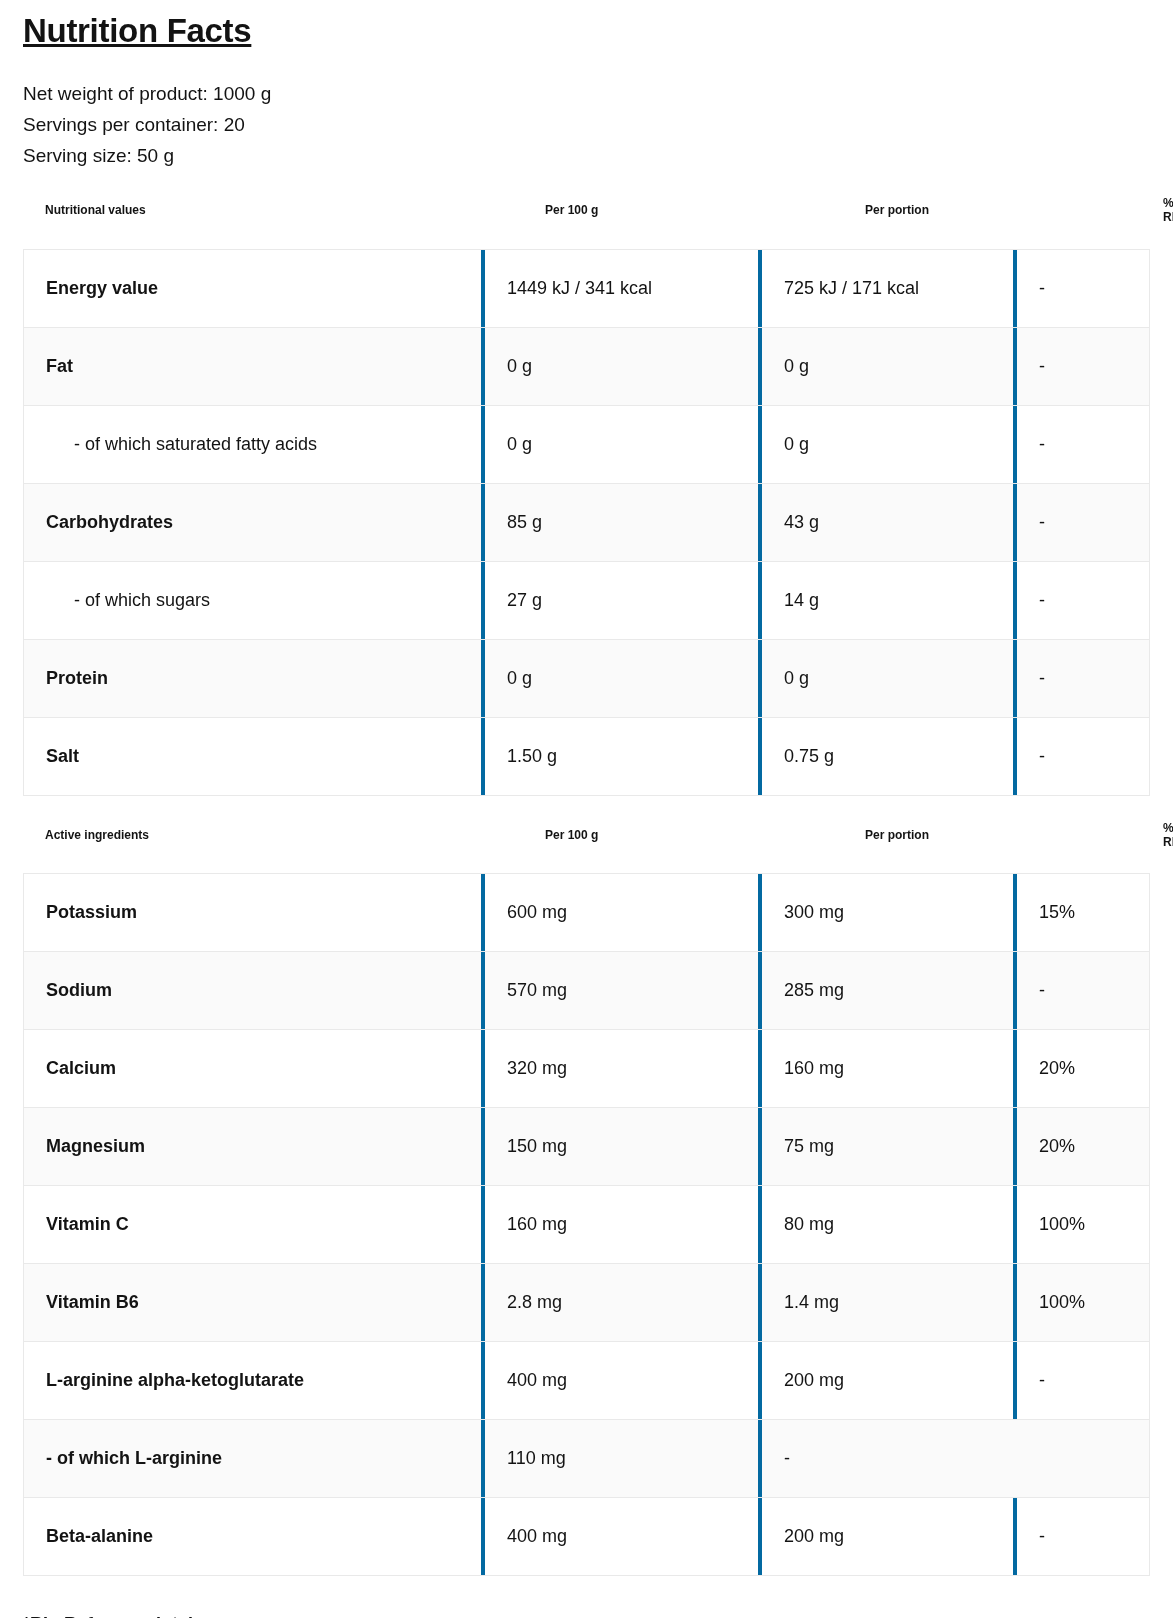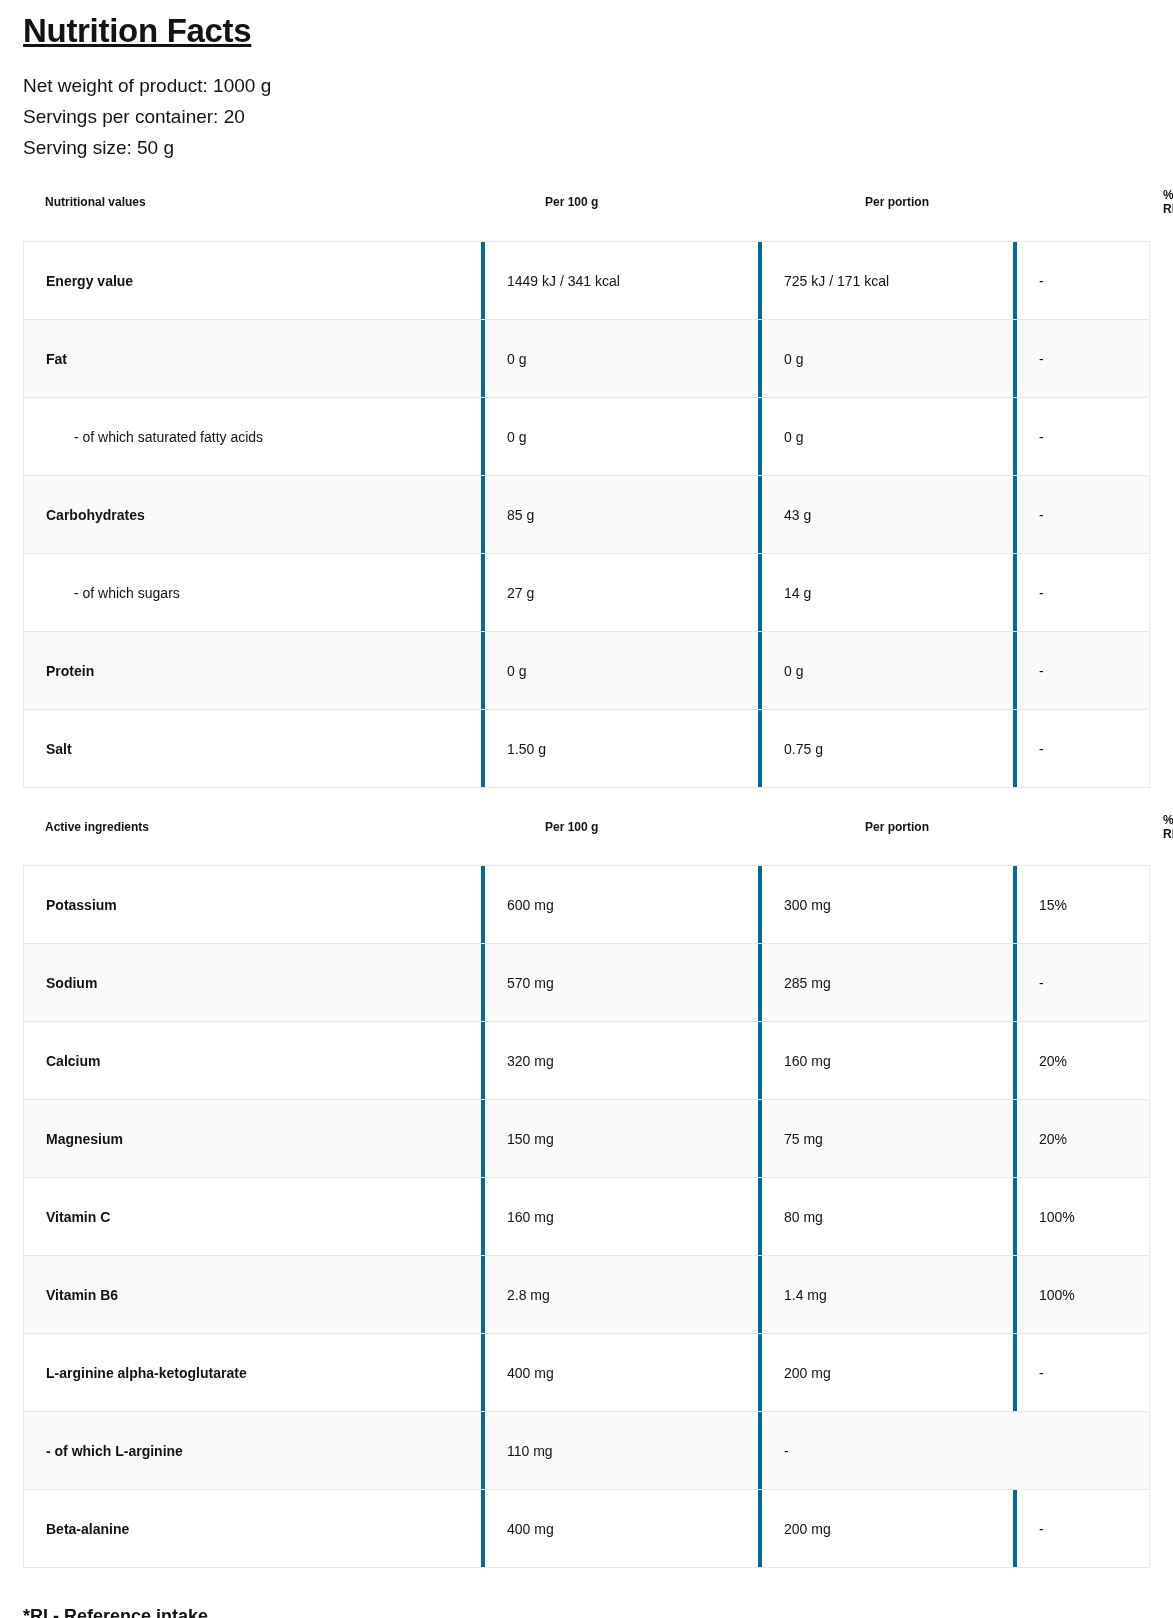--- a/index.html
+++ b/index.html
@@ -12,21 +12,21 @@
     overflow:hidden;
   }
   .title{
     margin:12px 0 0 0;
     font-size:33px;
     line-height:38px;
     font-weight:700;
     letter-spacing:-0.3px;
     text-decoration:underline;
   }
-  .meta{margin-top:20px;}
+  .meta{margin-top:28px;}
   .meta-line{
     font-size:19px;
     line-height:31px;
     font-weight:400;
   }
   .grid{
     display:grid;
     grid-template-columns:457px 277px 255px 1fr;
   }
   .head-row{
@@ -40,21 +40,21 @@
   .head-cell{padding-left:22px;}
   .ntable{
     width:1127px;
     box-sizing:border-box;
     border:1px solid #e9e9e9;
   }
   .t-row{
     display:grid;
     grid-template-columns:457px 277px 255px 1fr;
     height:77px;
-    font-size:14px;
+    font-size:18px;
   }
   .t-row + .t-row{border-top:1px solid #e9e9e9;}
   .t-row:nth-child(even){background:#fafafa;}
   .cell{
     display:flex;
     align-items:center;
     padding-left:22px;
     box-sizing:border-box;
     height:100%;
   }

